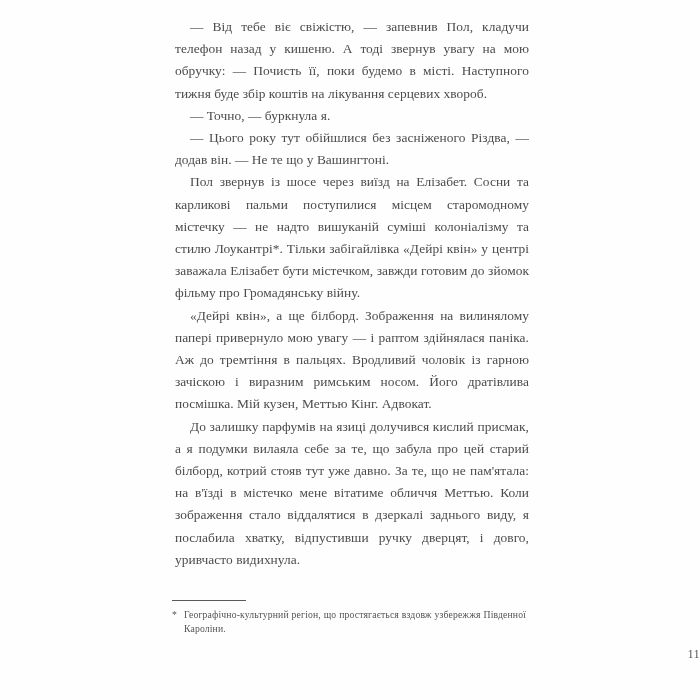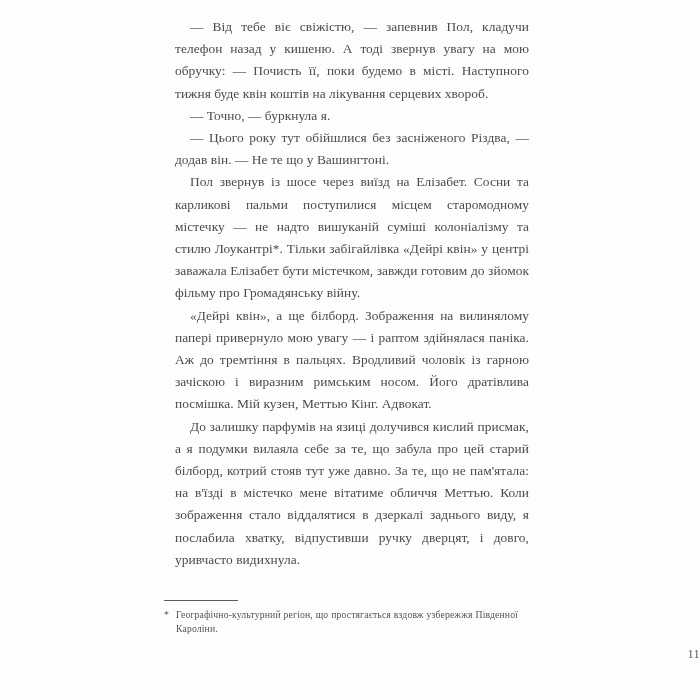--- a/index.html
+++ b/index.html
@@ -38,21 +38,21 @@
     text-justify: inter-word;
     text-indent: 15px;
     color: #4b4b4b;
     letter-spacing: 0.05px;
     -webkit-font-smoothing: antialiased;
   }
 
   
   #footnote-block {
     position: absolute;
-    left: 164px;
+    left: 172px;
     top: 600px;
     width: 354px;
   }
 
   #footnote-rule {
     width: 74px;
     height: 1px;
     background: #5a5a5a;
     margin: 0 0 7px 0;
   }
@@ -86,21 +86,21 @@
     color: #4f4f4f;
     letter-spacing: 0.6px;
   }
 </style>
 </head>
 <body>
 
 <div id="page">
 
   <div id="text-block">
-    <p class="para">— Від тебе віє свіжістю, — запевнив Пол, кладучи телефон назад у кишеню. А тоді звернув увагу на мою обручку: — Почисть її, поки будемо в місті. Наступного тижня буде квін коштів на лікування серцевих хвороб.</p>
+    <p class="para">— Від тебе віє свіжістю, — запевнив Пол, кладучи телефон назад у кишеню. А тоді звернув увагу на мою обручку: — Почисть її, поки будемо в місті. Наступного тижня буде збір коштів на лікування серцевих хвороб.</p>
     <p class="para">— Точно, — буркнула я.</p>
     <p class="para">— Цього року тут обійшлися без засніженого Різдва, — додав він. — Не те що у Вашингтоні.</p>
     <p class="para">Пол звернув із шосе через виїзд на Елізабет. Сосни та карликові пальми поступилися місцем старомодному містечку — не надто вишуканій суміші колоніалізму та стилю Лоукантрі*. Тільки забігайлівка «Дейрі квін» у центрі заважала Елізабет бути містечком, завжди готовим до зйомок фільму про Громадянську війну.</p>
     <p class="para">«Дейрі квін», а ще білборд. Зображення на вилинялому папері привернуло мою увагу — і раптом здійнялася паніка. Аж до тремтіння в пальцях. Вродливий чоловік із гарною зачіскою і виразним римським носом. Його дратівлива посмішка. Мій кузен, Меттью Кінг. Адвокат.</p>
     <p class="para">До залишку парфумів на язиці долучився кислий присмак, а я подумки вилаяла себе за те, що забула про цей старий білборд, котрий стояв тут уже давно. За те, що не пам'ятала: на в'їзді в містечко мене вітатиме обличчя Меттью. Коли зображення стало віддалятися в дзеркалі заднього виду, я послабила хватку, відпустивши ручку дверцят, і довго, уривчасто видихнула.</p>
   </div>
 
   <div id="footnote-block">
     <div id="footnote-rule"></div>
     <p class="footnote"><span class="fn-marker">*</span><span>Географічно-культурний регіон, що простягається вздовж узбережжя Південної Кароліни.</span></p>

